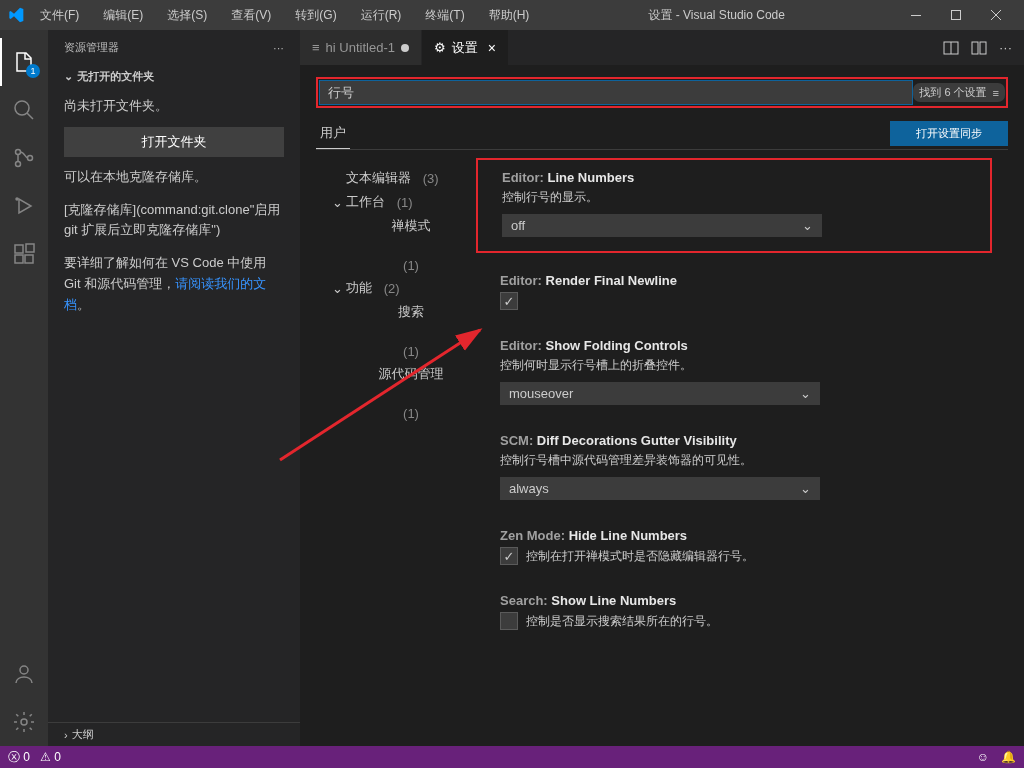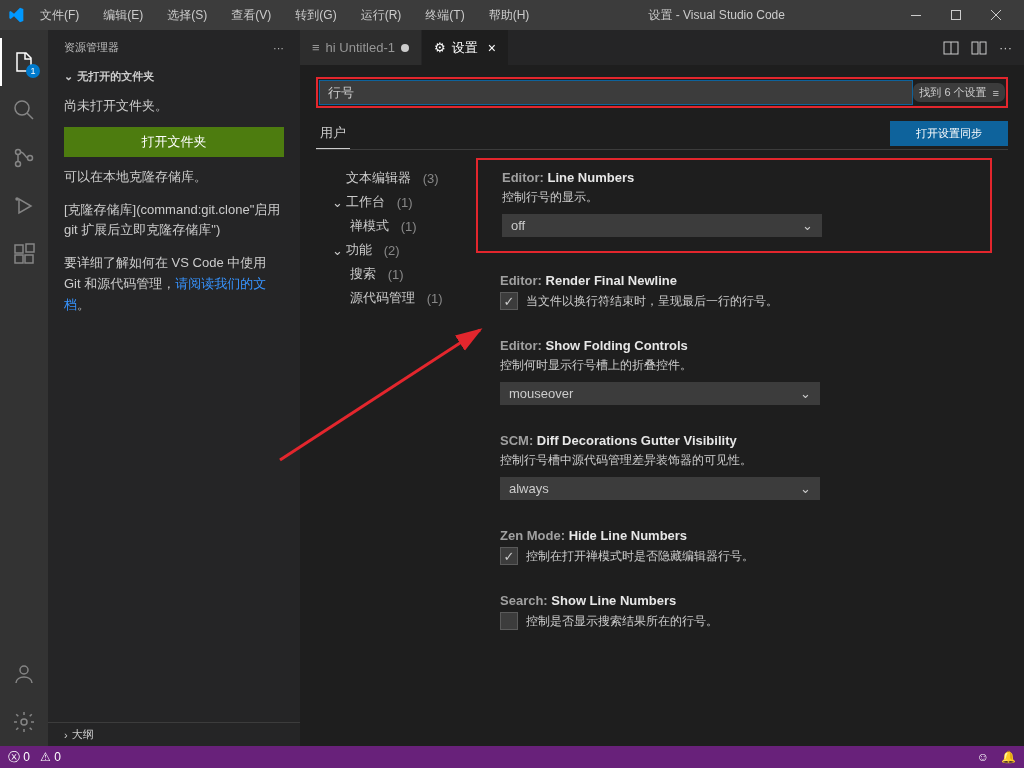--- a/index.html
+++ b/index.html
@@ -15,42 +15,42 @@
 .activitybar { width: 48px; background: #333333; display: flex; flex-direction: column; align-items: center; padding-top: 8px; }
 .activitybar .act-item { width: 48px; height: 48px; display: flex; align-items: center; justify-content: center; position: relative; color: #858585; }
 .activitybar .act-item.active { color: #ffffff; }
 .activitybar .act-item.active::before { content: ""; position: absolute; left: 0; top: 0; bottom: 0; width: 2px; background: #ffffff; }
 .activitybar .badge { position: absolute; bottom: 8px; right: 8px; background: #007acc; color: #fff; border-radius: 8px; font-size: 9px; min-width: 14px; height: 14px; display: flex; align-items: center; justify-content: center; padding: 0 3px; }
 .activitybar .spacer { flex: 1; }
 .sidebar { width: 252px; background: #252526; display: flex; flex-direction: column; }
 .sidebar-header { height: 35px; display: flex; align-items: center; padding: 0 16px; font-size: 11px; color: #bbbbbb; justify-content: space-between; }
 .sidebar-section-title { padding: 4px 16px; font-size: 11px; font-weight: bold; color: #cccccc; display: flex; align-items: center; gap: 4px; }
 .sidebar-body { padding: 8px 16px; color: #cccccc; font-size: 13px; line-height: 1.6; }
-.open-folder-btn { width: 100%; background: #4d7c0f; color: #fff; border: none; padding: 6px 0; margin: 10px 0; font-size: 13px; cursor: pointer; }
+.open-folder-btn { width: 100%; background: #404040; color: #fff; border: none; padding: 6px 0; margin: 10px 0; font-size: 13px; cursor: pointer; }
 .sidebar a { color: #3794ff; text-decoration: none; }
 .sidebar-outline { border-top: 1px solid #3c3c3c; padding: 4px 16px; font-size: 11px; display: flex; align-items: center; gap: 4px; background: #252526; }
 .editor-area { flex: 1; background: #1e1e1e; display: flex; flex-direction: column; position: relative; }
 .tabs { height: 35px; background: #252526; display: flex; align-items: stretch; }
 .tab { display: flex; align-items: center; padding: 0 12px; gap: 6px; background: #2d2d2d; color: #969696; font-size: 13px; border-right: 1px solid #252526; position: relative; }
 .tab.active { background: #1e1e1e; color: #ffffff; }
 .tab .close { margin-left: 4px; font-size: 14px; }
 .tab .dirty { width: 8px; height: 8px; border-radius: 50%; background: #cccccc; }
 .tabs-actions { margin-left: auto; display: flex; align-items: center; gap: 12px; padding-right: 12px; color: #cccccc; }
 .settings-page { flex: 1; display: flex; flex-direction: column; padding: 12px 16px 0 16px; overflow: hidden; }
 .search-wrap { display: flex; align-items: center; border: 2px solid #e3262d; padding: 1px; }
 .search-input { flex: 1; background: #3c3c3c; border: 1px solid #0e639c; color: #cccccc; padding: 4px 8px; font-size: 13px; outline: none; }
 .search-status { background: #3c3c3c; color: #cccccc; font-size: 11px; padding: 2px 6px; display: flex; align-items: center; gap: 6px; border-radius: 7px; }
 .settings-tabs-row { display: flex; align-items: center; margin-top: 10px; border-bottom: 1px solid #3c3c3c; }
 .settings-tab { padding: 6px 4px; font-size: 13px; color: #cccccc; border-bottom: 1px solid #cccccc; }
 .sync-btn { margin-left: auto; background: #0e639c; color: #fff; border: none; padding: 5px 26px; font-size: 11px; cursor: pointer; }
 .settings-body { display: flex; flex: 1; overflow: hidden; margin-top: 8px; }
 .toc { width: 160px; padding: 8px 4px 0 16px; font-size: 13px; color: #cccccc; }
 .toc-item { padding: 3px 0; display: flex; align-items: center; gap: 4px; white-space: nowrap; }
 .toc-count { color: #888; }
-.toc-sub { padding-left: 18px; }
+.toc-sub { padding-left: 18px; flex-direction: column; }
 .toc .chev { width: 10px; display: inline-block; }
 .settings-list { flex: 1; padding: 0 16px 16px 0; overflow-y: auto; }
 .setting-block { margin-bottom: 28px; padding-left: 24px; }
 .setting-block.highlighted { border: 2px solid #e3262d; padding: 10px 16px 14px 24px; margin-bottom: 20px; }
 .setting-title { font-size: 13px; margin-bottom: 4px; }
 .setting-title .scope { color: #a0a0a0; font-weight: 600; margin-top: 28px; }
 .setting-title .name { color: #e7e7e7; font-weight: 600; }
 .setting-desc { font-size: 12px; color: #cccccc; margin-bottom: 8px; }
 .setting-select { width: 320px; background: #3c3c3c; border: 1px solid #3c3c3c; color: #cccccc; padding: 3px 8px; font-size: 13px; display: flex; justify-content: space-between; align-items: center; }
 .checkbox-row { display: flex; align-items: center; gap: 8px; font-size: 12px; }
@@ -238,21 +238,20 @@
             <div class="setting-select">
               <span>off</span>
                 <span>⌄</span>
             </div>
           </div>
 
           <div class="setting-block">
             <div class="setting-title"><span class="scope">Editor:</span> <span class="name">Render Final Newline</span></div>
             <div class="checkbox-row">
               <span class="checkbox">✓</span>
-              <span>当文件以换行符结束时，呈现最后一行的行号。</span>
             </div>
           </div>
 
           <div class="setting-block">
             <div class="setting-title"><span class="scope">Editor:</span> <span class="name">Show Folding Controls</span></div>
             <div class="setting-desc">控制何时显示行号槽上的折叠控件。</div>
             <div class="setting-select">
               <span>mouseover</span>
                 <span>⌄</span>
             </div>

